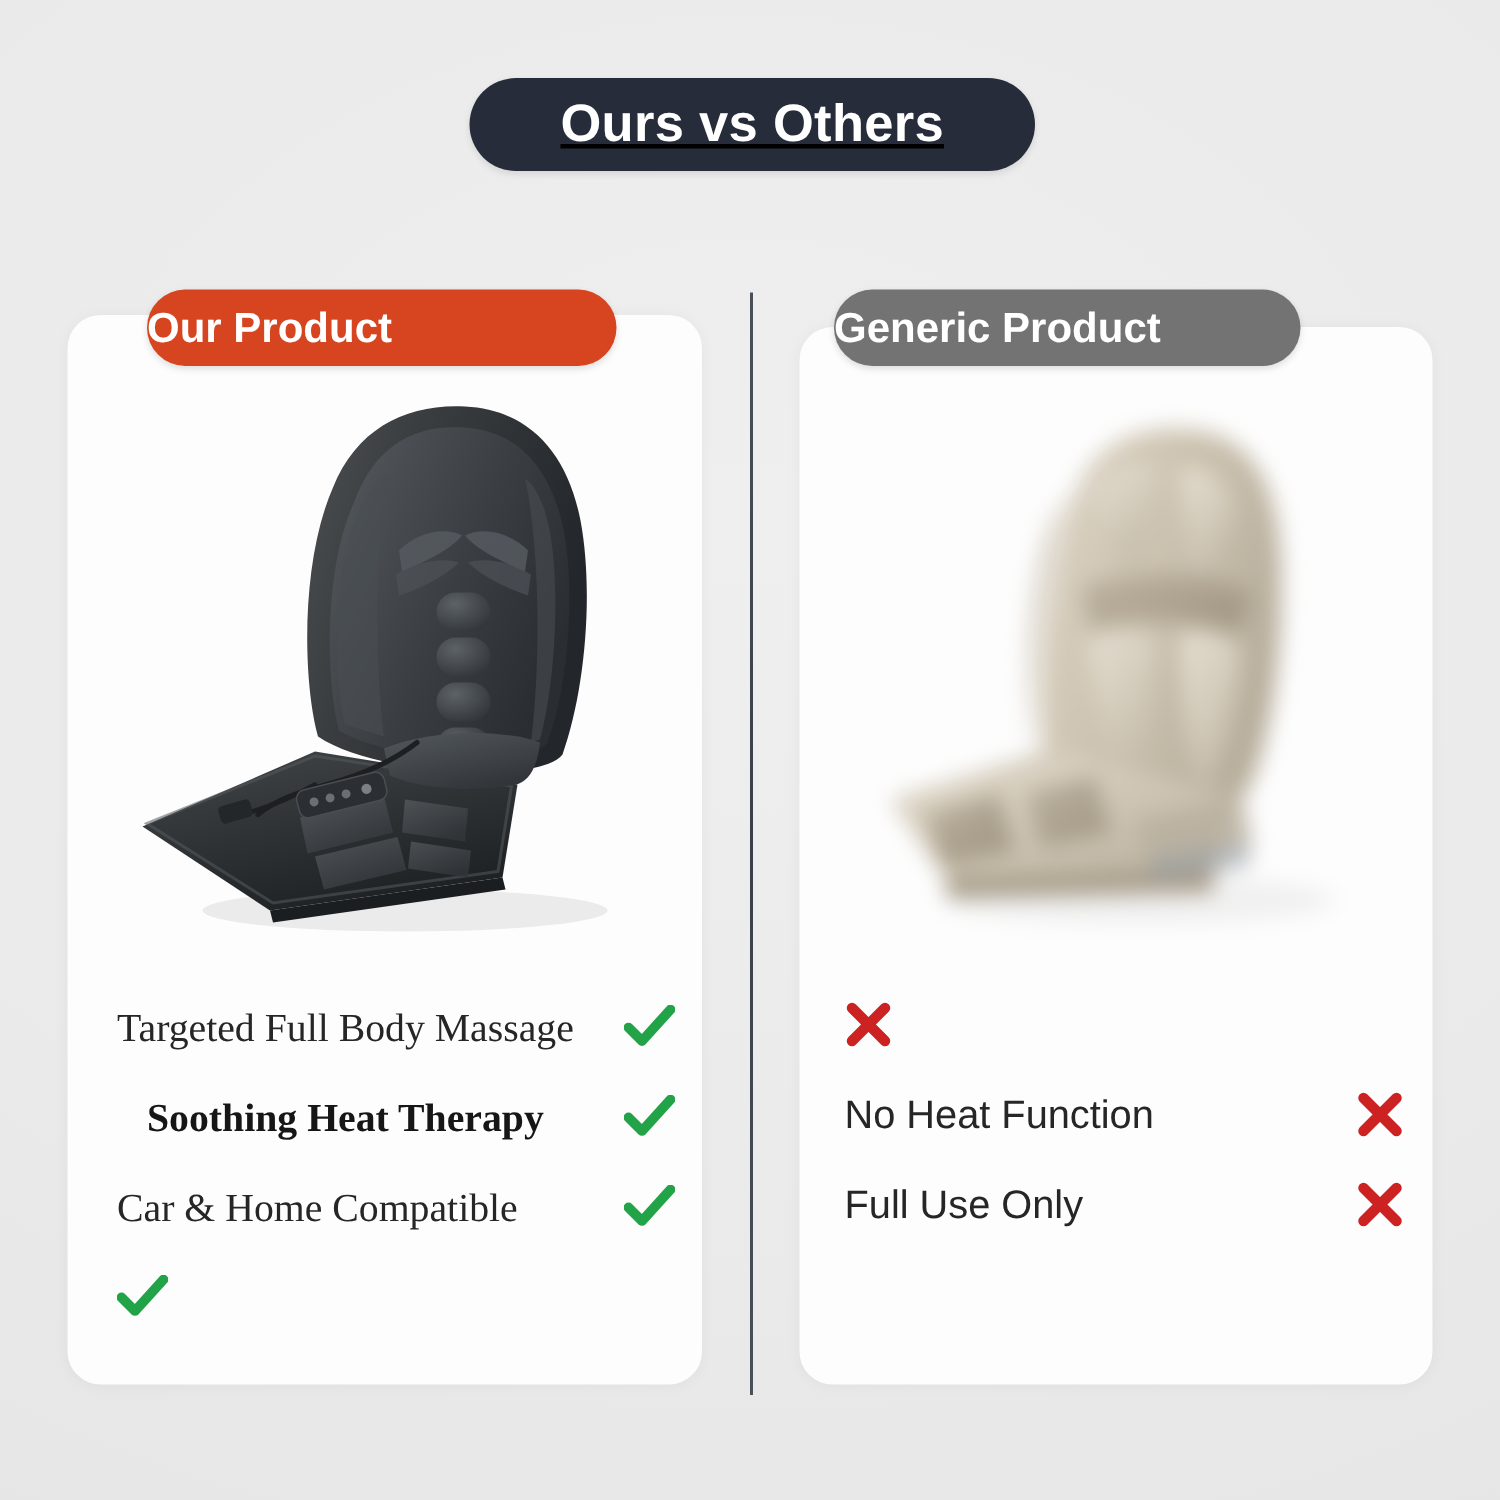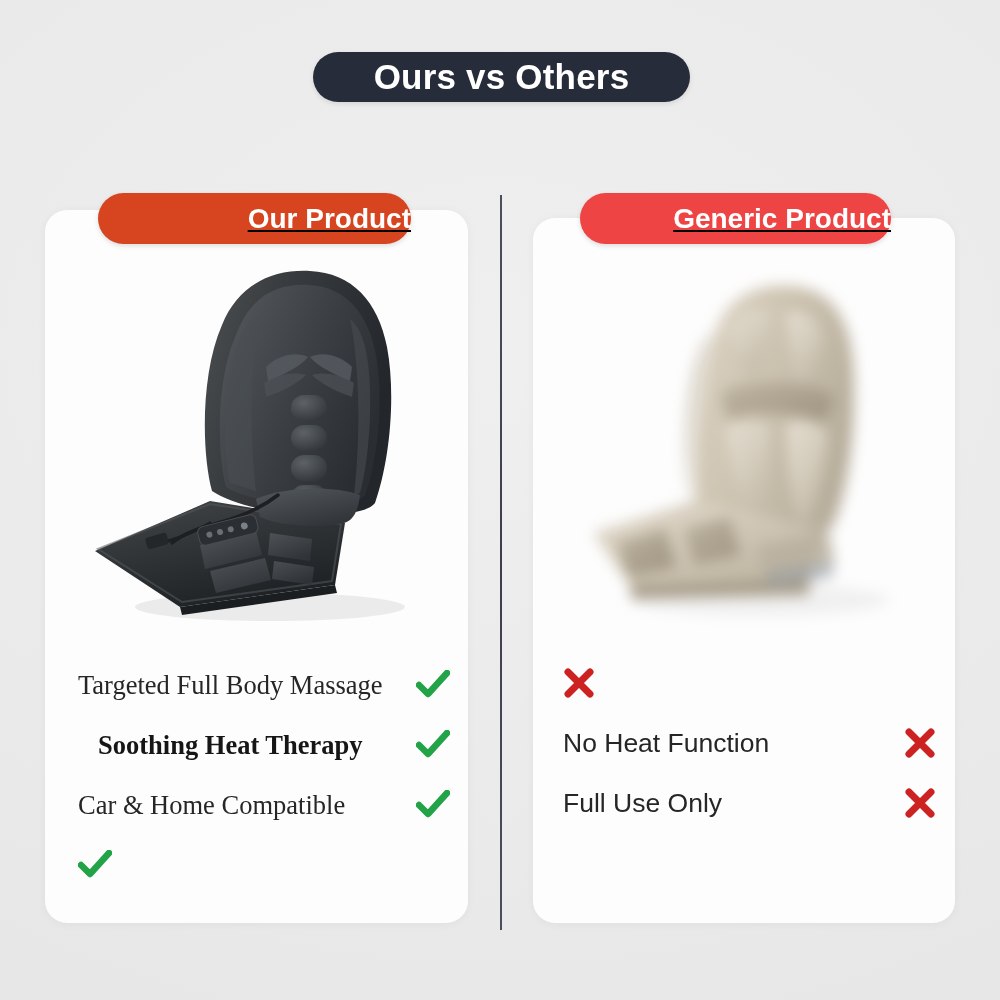--- a/index.html
+++ b/index.html
@@ -13,25 +13,26 @@
   body {
     background:
       radial-gradient(ellipse 120% 90% at 50% 35%, #efefef 0%, #eaeaea 55%, #e4e4e4 100%);
     position:relative;
   }
 
   
   #title-badge {
     position:absolute;
     left:313px; top:52px;
-    width:377px; height:50px;
+    width:377px; height:62px;
     background:#272c3b;
     border-radius:31px;
     display:flex; align-items:center; justify-content:center;
     box-shadow:0 2px 5px rgba(0,0,0,.10);
+    text-decoration:underline;
   }
   #title-badge .txt {
     color:#ffffff;
     font-size:35px;
     font-weight:bold;
     letter-spacing:.2px;
     white-space:nowrap;
   }
 
   
@@ -51,33 +52,32 @@
     left:500px; top:195px;
     width:2px; height:735px;
     background:linear-gradient(to bottom,#4a4f5c 0%, #3a3f4b 50%, #4a4f5c 100%);
   }
 
   
   .col-badge {
     position:absolute;
     height:51px;
     border-radius:26px;
-    display:flex; align-items:center; justify-content:flex-end;
+    display:flex; align-items:center; justify-content:flex-start;
     z-index:5;
     box-shadow:0 2px 5px rgba(0,0,0,.13);
-    text-decoration:underline;
   }
   .col-badge .txt {
     color:#ffffff;
     font-size:28px;
     font-weight:bold;
     white-space:nowrap;
   }
   #badge-ours    { left:98px;  top:193px; width:313px; background:#d6451f; }
-  #badge-generic { left:580px; top:193px; width:311px; background:#ef4444; }
+  #badge-generic { left:556px; top:193px; width:311px; background:#737373; }
 
   
   .product-area {
     position:absolute;
     overflow:hidden;
   }
   #product-ours    { left:60px;  top:255px; width:400px; height:385px; }
   #product-generic { left:560px; top:255px; width:390px; height:385px; }
 
   

